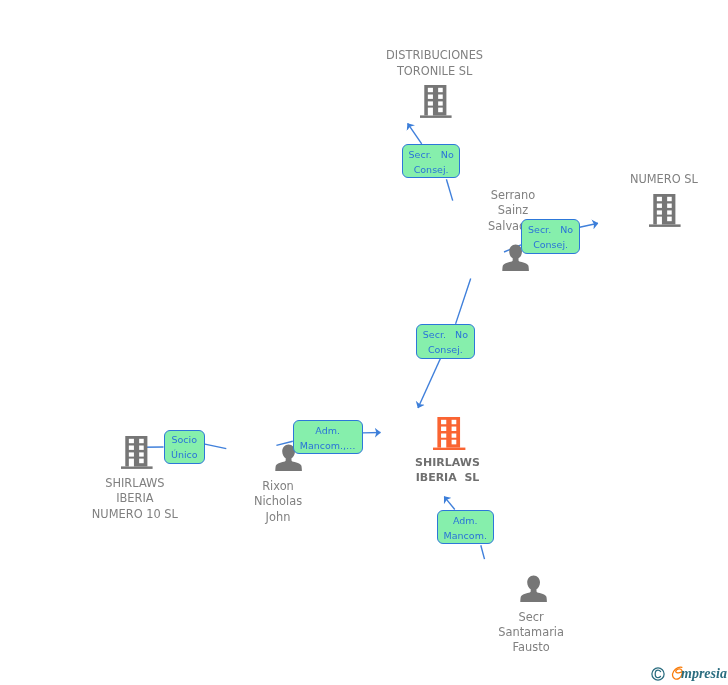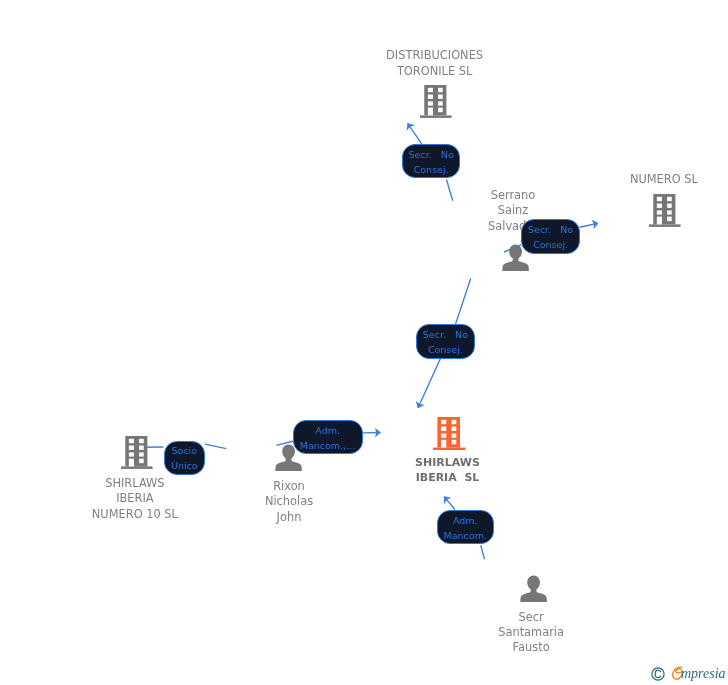--- a/index.html
+++ b/index.html
@@ -11,26 +11,26 @@
 
   svg.edges{position:absolute;left:0;top:0;width:728px;height:685px;}
 
   .node{position:absolute;}
   .icon{position:absolute;}
   .caption{position:absolute;text-align:center;color:#808080;font-size:11.4px;
            line-height:15.3px;white-space:pre;
            transform:translateZ(0);}
   .caption.main{color:#6f6f6f;font-weight:bold;font-size:11px;}
 
-  .lbl{position:absolute;box-sizing:border-box;border:1px solid #2d77d9;border-radius:13px;
-       background:#0f172a;color:#2a73d8;font-size:9.5px;line-height:14.9px;text-align:center;padding-top:3px;
+  .lbl{position:absolute;box-sizing:border-box;border:1px solid #2d77d9;border-radius:6px;
+       background:#86efac;color:#2a73d8;font-size:9.5px;line-height:14.9px;text-align:center;padding-top:3px;
        display:flex;flex-direction:column;align-items:center;justify-content:center;white-space:pre;}
   .lbl > span{display:block;transform:translateZ(0);}
 
-  .logo{position:absolute;left:0;top:0;width:728px;height:685px;}
+  .logo{position:absolute;left:0;top:0;width:728px;height:685px;font-weight:bold;}
   .logo span{position:absolute;font-family:"Liberation Serif",serif;white-space:pre;
              transform:translateZ(0);}
   .logo-c{left:651.0px;top:666.8px;line-height:0;}
   .logo-e{left:671.4px;top:665.8px;line-height:0;}
   .logo-rest{color:#2a6c7f;font-style:italic;font-size:14px;left:681px;top:666px;}
 </style>
 </head>
 <body>
 
 <div id="stage">
@@ -154,21 +154,21 @@
           <rect x="17.8" y="16.4" width="4.5" height="4.2"></rect>
           <rect x="7.7" y="22.6" width="5" height="7.8"></rect>
           <rect x="17.8" y="22.6" width="4.5" height="4.6"></rect>
         </g>
       </g>
         </svg>
     </div>
   </div>
 
   <div class="node">
-    <div class="caption" style="left:174px;top:479.0px;width:160px;">Rixon
+    <div class="caption" style="left:163px;top:479.0px;width:160px;">Rixon
 Nicholas
 John</div>
     <div class="icon" style="left:240px;top:444px;width:27px;height:27px;">
       <svg viewBox="0 0 27 27" width="27" height="27">
           <path fill="#767676" d="M13.6 0.4C17.3 0.4 20 3.3 20 7.3 20 10.6 18.4 13.3 16.5 14.3 L16.5 16.2 C16.5 17.3 17.9 17.7 19.7 18.1 23.2 18.9 25.6 20.1 26.3 21.6 26.7 22.5 26.9 25.7 26.9 27.2 L0.3 27.2 C0.3 25.7 0.5 22.5 0.9 21.6 1.6 20.1 4 18.9 7.5 18.1 9.3 17.7 10.7 17.3 10.7 16.2 L10.7 14.3 C8.8 13.3 7.2 10.6 7.2 7.3 7.2 3.3 9.9 0.4 13.6 0.4 Z"></path>
         </svg>
     </div>
   </div>
 
   <div class="node">
@@ -181,21 +181,21 @@
         </svg>
     </div>
   </div>
 
   <div class="lbl" style="left:401.9px;top:143.9px;width:58.5px;height:34.4px;"><span>Secr.   No
 Consej.</span></div>
   <div class="lbl" style="left:521.3px;top:219.2px;width:58.6px;height:34.4px;"><span>Secr.   No
 Consej.</span></div>
   <div class="lbl" style="left:416.1px;top:324.2px;width:58.6px;height:34.4px;"><span>Secr.   No
 Consej.</span></div>
-  <div class="lbl" style="left:163.5px;top:429.5px;width:41.6px;height:34.4px;margin-top:11px;"><span>Socio
+  <div class="lbl" style="left:163.5px;top:429.5px;width:41.6px;height:34.4px;"><span>Socio
 Único</span></div>
   <div class="lbl" style="left:292.5px;top:419.9px;width:70.3px;height:34.4px;"><span>Adm.
 Mancom.,…</span></div>
   <div class="lbl" style="left:436.5px;top:509.8px;width:57.5px;height:34.4px;"><span>Adm.
 Mancom.</span></div>
 
   <div class="logo">
     <span class="logo-c"><svg width="14" height="14" viewBox="0 0 14 14">
           <circle cx="7" cy="7" r="6.1" fill="none" stroke="#2a6c7f" stroke-width="1.25"></circle>
            <path d="M9.6 4.6 C8.9 3.6 8.0 3.2 7.0 3.2 C5.4 3.2 4.2 4.8 4.2 7.0 C4.2 9.2 5.4 10.7 7.0 10.7 C8.0 10.7 8.9 10.2 9.5 9.3" fill="none" stroke="#2a6c7f" stroke-width="1.25" stroke-linecap="round"></path>

